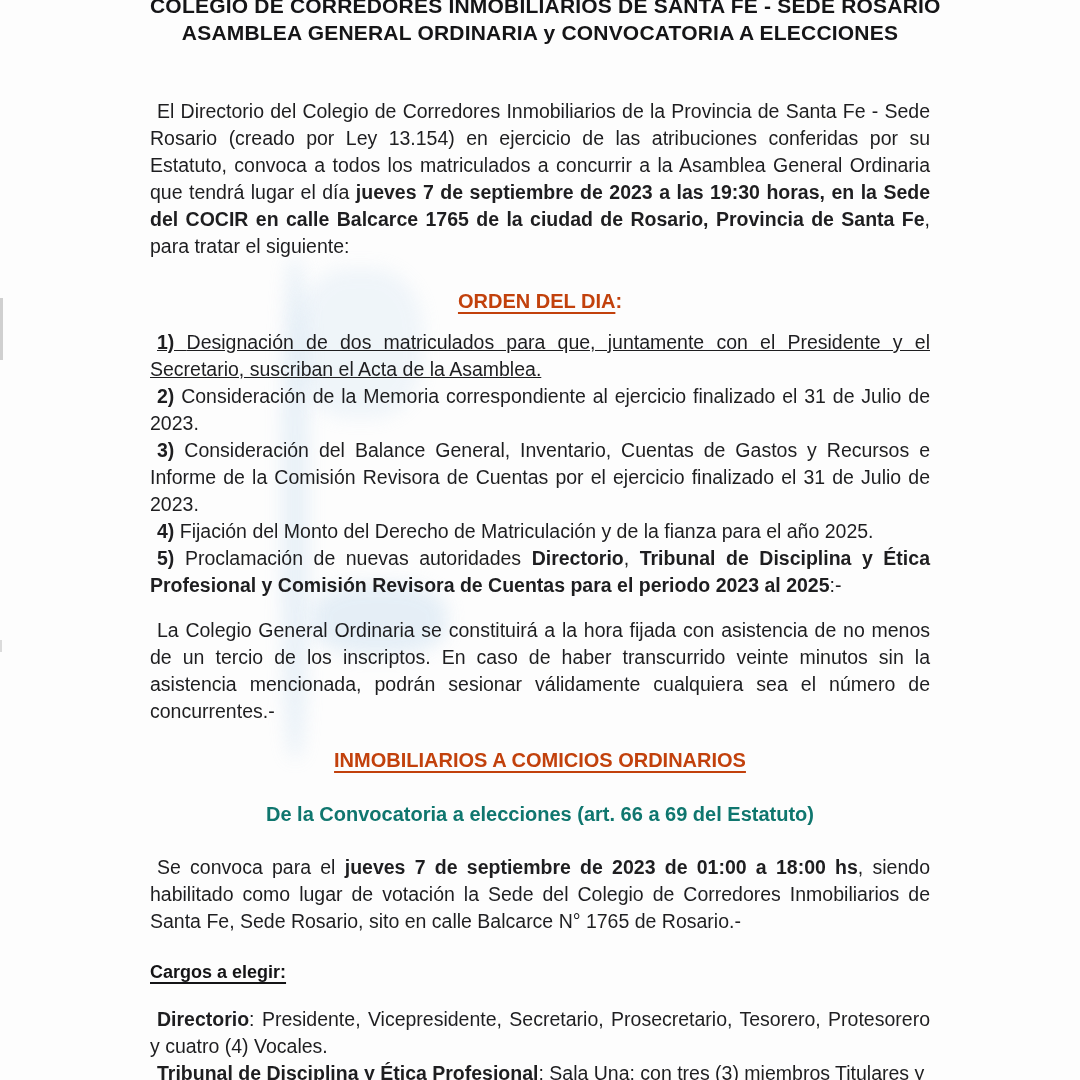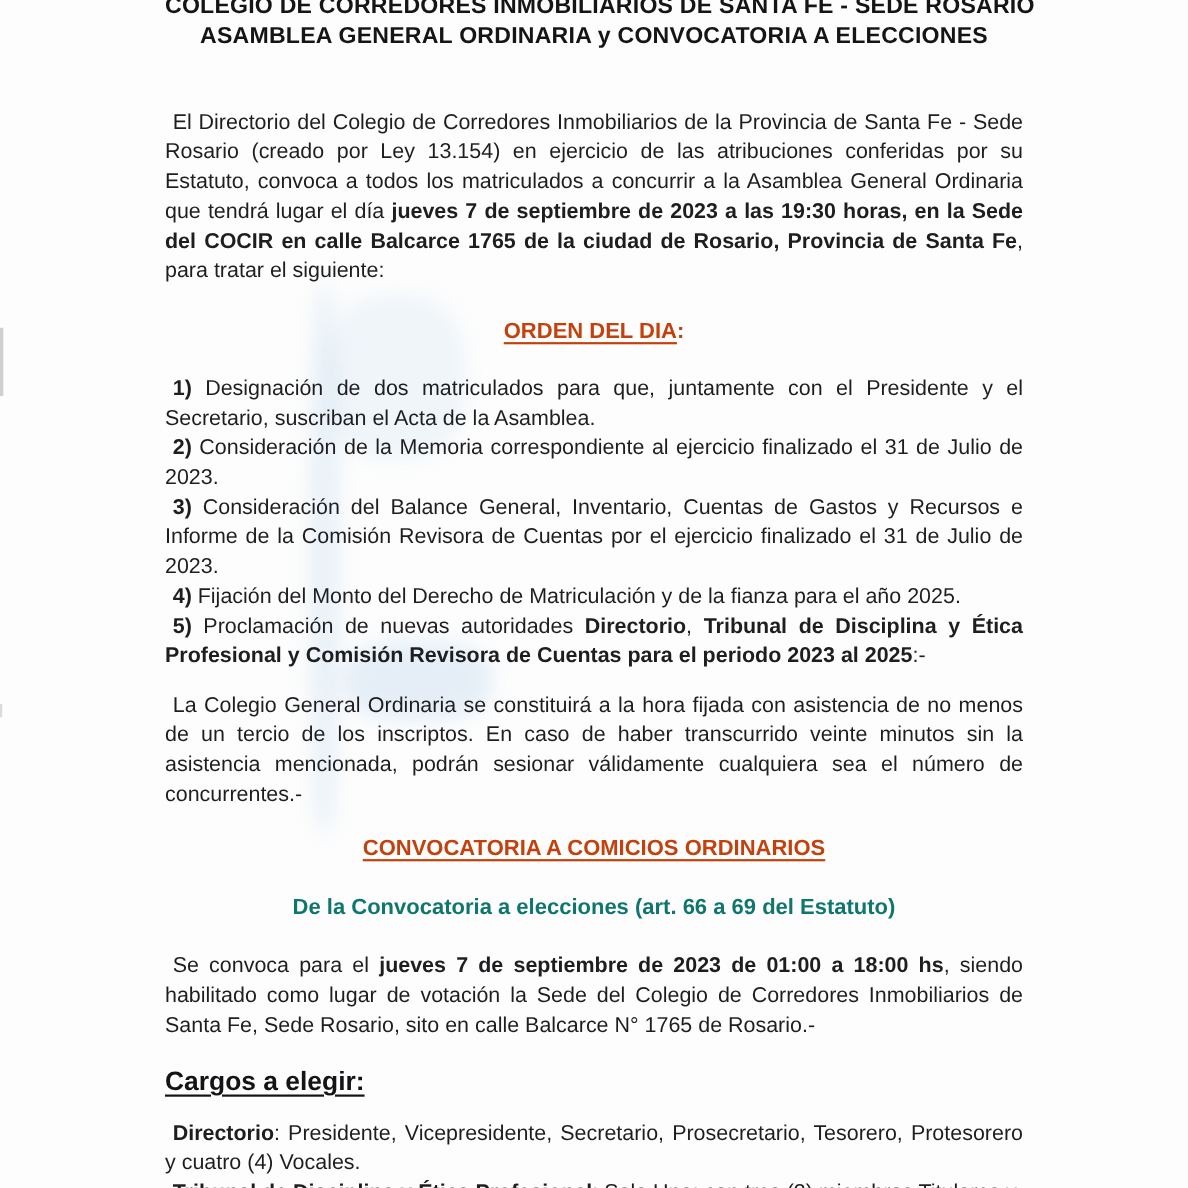--- a/index.html
+++ b/index.html
@@ -52,30 +52,30 @@
   }
   .sub-heading {
     font-size: 20px;
     font-weight: 700;
     line-height: 27px;
     text-align: center;
     color: #0f766e;
     margin: 0;
   }
   .left-heading {
-    font-size: 24px;
+    font-size: 18px;
     font-weight: 700;
     line-height: 27px;
     text-align: left;
     color: #141416;
     margin: 0;
   }
   .mt-intro    { margin-top: 52px; }
   .mt-orden    { margin-top: 28px; }
-  .mt-agenda   { margin-top: 25px; }
+  .mt-agenda   { margin-top: 14px; text-decoration: underline; }
   .mt-quorum   { margin-top: 18px; }
   .mt-comicios { margin-top: 22px; }
   .mt-sub      { margin-top: 27px; }
   .mt-votacion { margin-top: 26px; }
   .mt-cargos   { margin-top: 24px; }
   .mt-directorio { margin-top: 20px; }
   .b { font-weight: 700; }
   
   .smudge {
     position: absolute;
@@ -117,21 +117,21 @@
     <h2 class="section-heading mt-orden"><span class="ul">ORDEN DEL DIA</span><span>:</span></h2>
 
     <p class="para mt-agenda"><span class="b">1) </span><span>Designación de dos matriculados para que, juntamente con el Presidente y el Secretario, suscriban el Acta de la Asamblea.</span></p>
     <p class="para"><span class="b">2) </span><span>Consideración de la Memoria correspondiente al ejercicio finalizado el 31 de Julio de 2023.</span></p>
     <p class="para"><span class="b">3) </span><span>Consideración del Balance General, Inventario, Cuentas de Gastos y Recursos e Informe de la Comisión Revisora de Cuentas por el ejercicio finalizado el 31 de Julio de 2023.</span></p>
     <p class="para"><span class="b">4) </span><span>Fijación del Monto del Derecho de Matriculación y de la fianza para el año 2025.</span></p>
     <p class="para"><span class="b">5) </span><span>Proclamación de nuevas autoridades </span><span class="b">Directorio</span><span>, </span><span class="b">Tribunal de Disciplina y Ética Profesional y Comisión Revisora de Cuentas para el periodo 2023 al 2025</span><span>:-</span></p>
 
     <p class="para mt-quorum"><span>La Colegio General Ordinaria se constituirá a la hora fijada con asistencia de no menos de un tercio de los inscriptos. En caso de haber transcurrido veinte minutos sin la asistencia mencionada, podrán sesionar válidamente cualquiera sea el número de concurrentes.-</span></p>
 
-    <h2 class="section-heading mt-comicios"><span class="ul">CONVOCATORIA A COMICIOS ORDINARIOS</span></h2>
+    <h2 class="section-heading mt-comicios"><span class="ul">INMOBILIARIOS A COMICIOS ORDINARIOS</span></h2>
 
     <h3 class="sub-heading mt-sub">De la Convocatoria a elecciones (art. 66 a 69 del Estatuto)</h3>
 
     <p class="para mt-votacion"><span>Se convoca para el </span><span class="b">jueves 7 de septiembre de 2023 de 01:00 a 18:00 hs</span><span>, siendo habilitado como lugar de votación la Sede del Colegio de Corredores Inmobiliarios de Santa Fe, Sede Rosario, sito en calle Balcarce N° 1765 de Rosario.-</span></p>
 
     <h3 class="left-heading mt-cargos"><span class="ul">Cargos a elegir:</span></h3>
 
     <p class="para mt-directorio"><span class="b">Directorio</span><span>: Presidente, Vicepresidente, Secretario, Prosecretario, Tesorero, Protesorero y cuatro (4) Vocales.</span></p>
 
     <p class="para"><span class="b">Tribunal de Disciplina y Ética Profesional</span><span>: Sala Una: con tres (3) miembros Titulares y</span></p>

